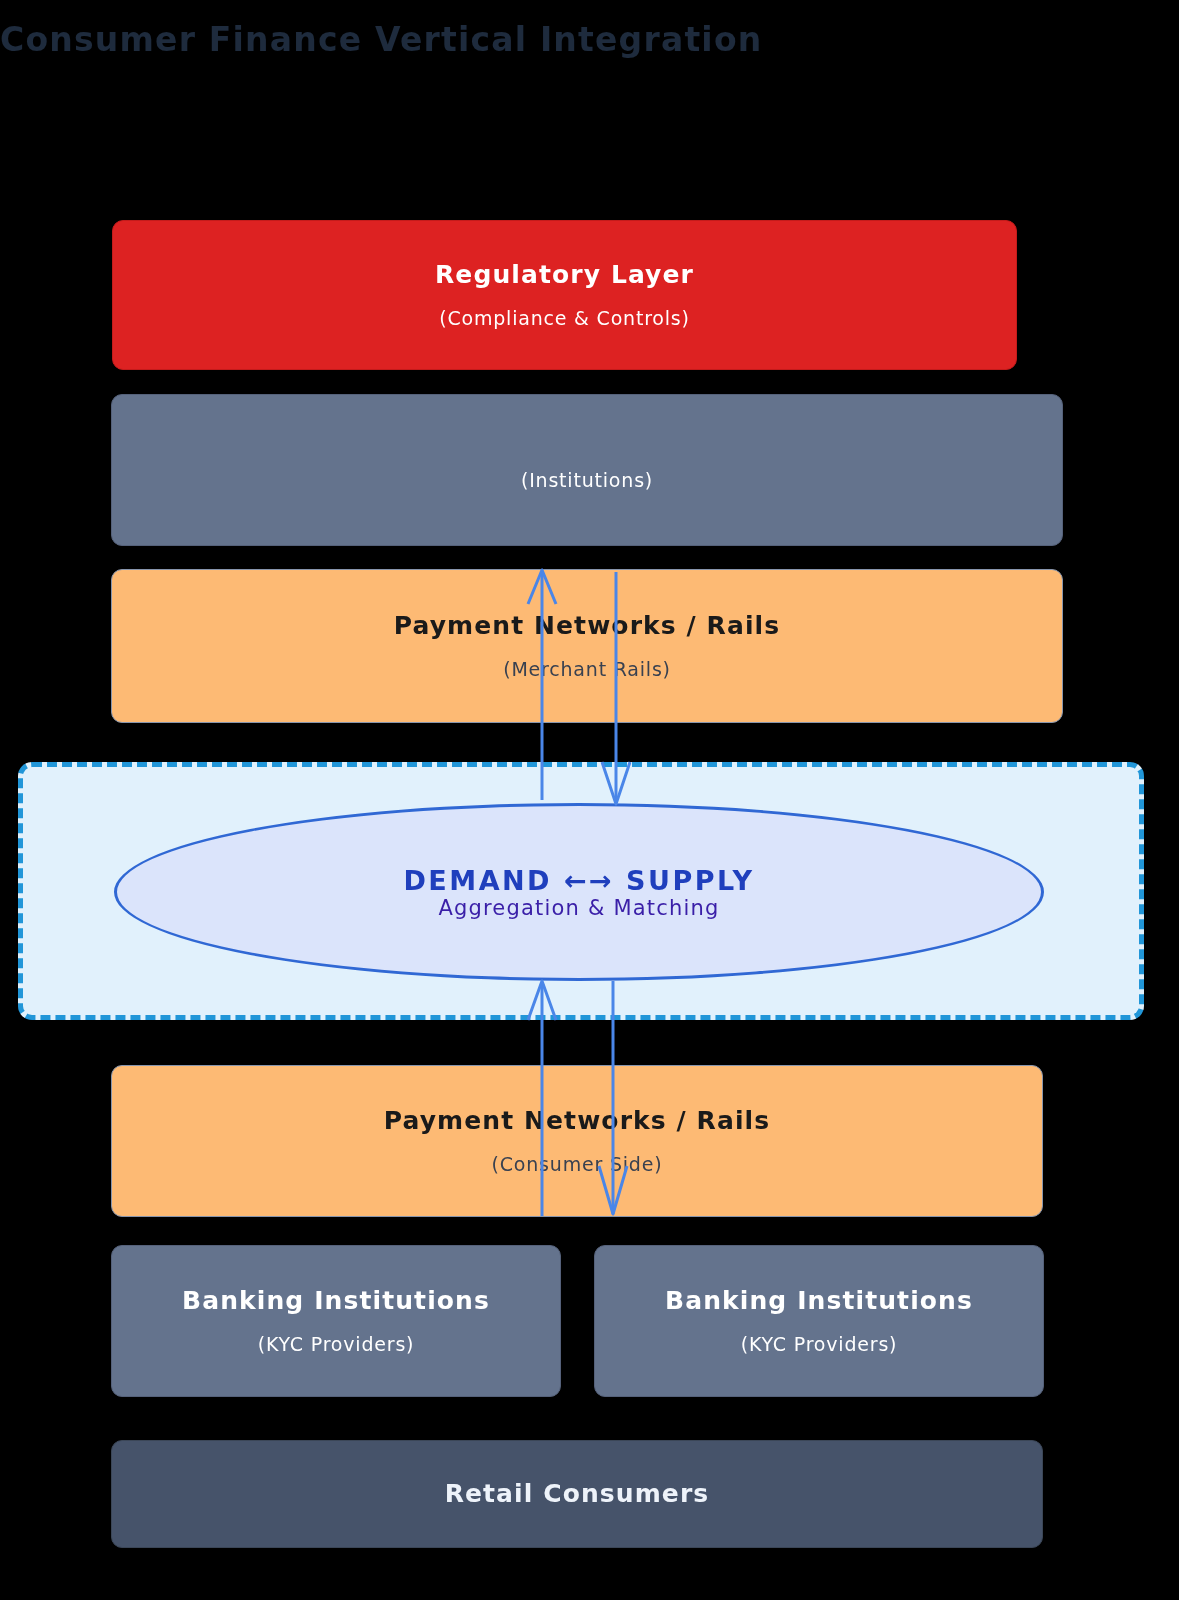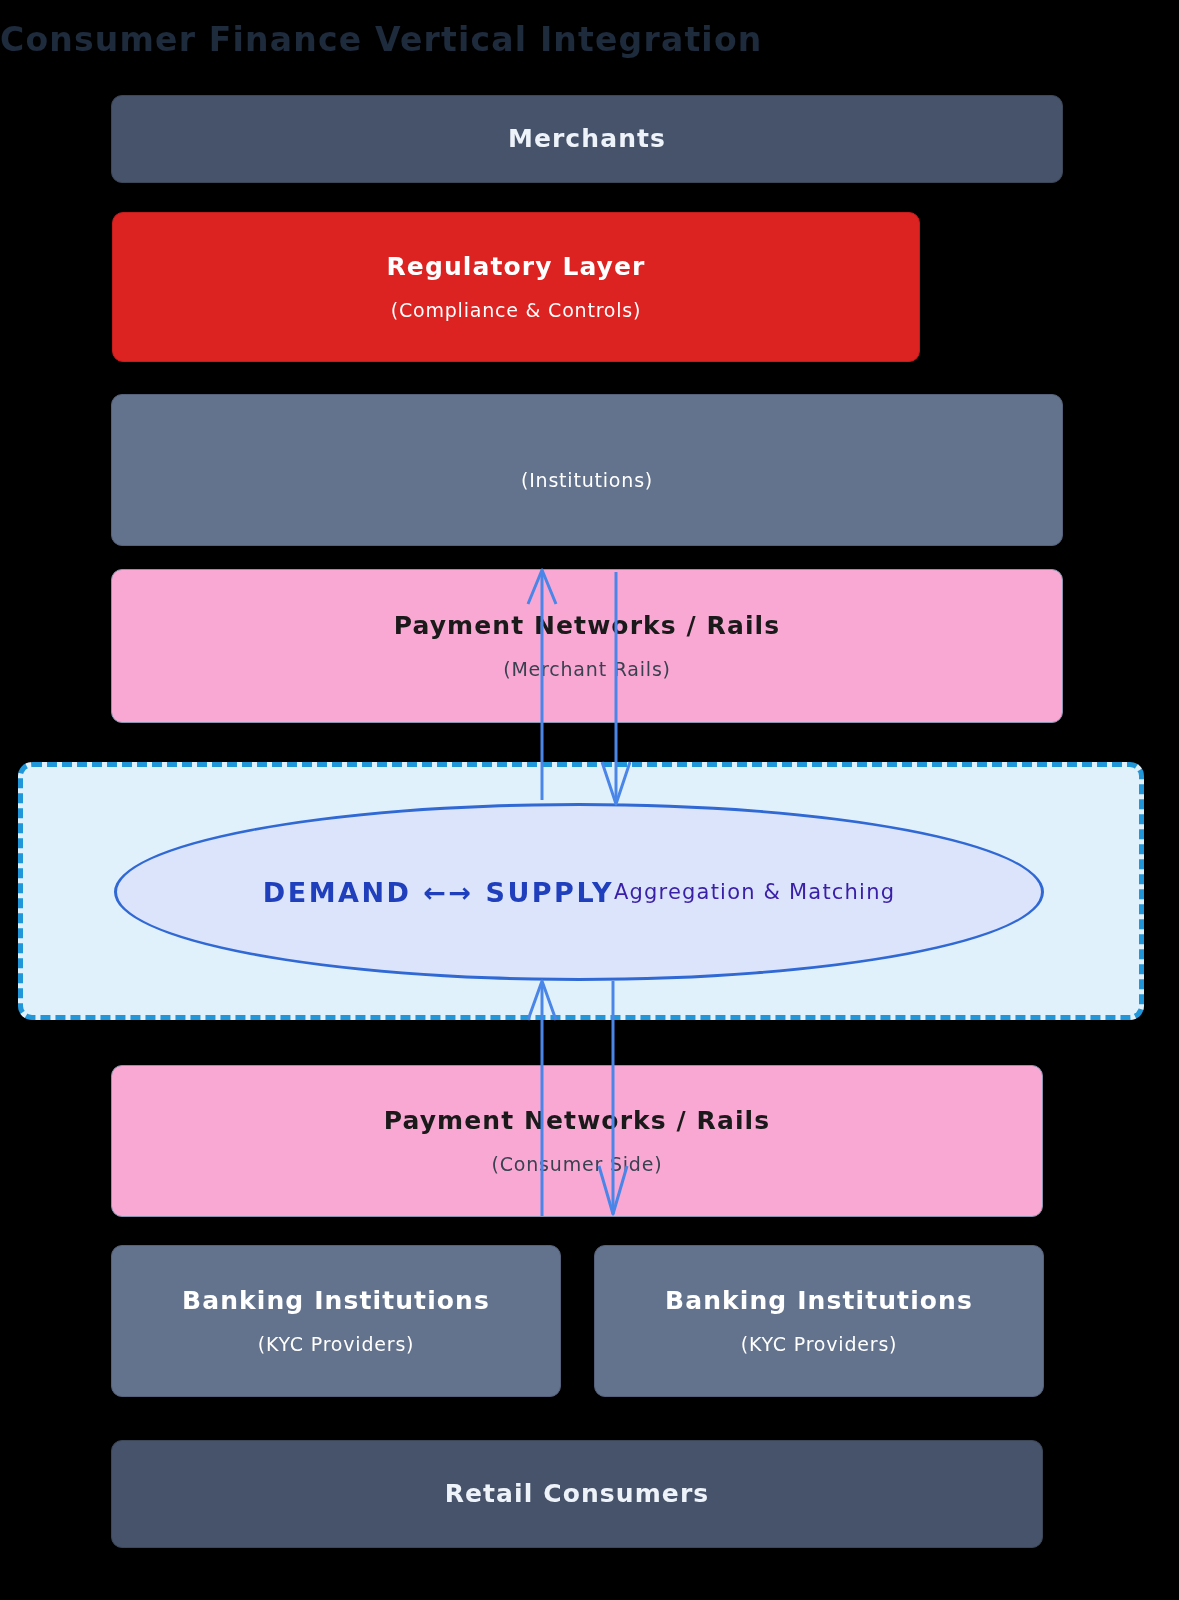--- a/index.html
+++ b/index.html
@@ -67,35 +67,35 @@
     color: #eef3fa;
   }
   
   .node.slate-mid {
     background: #64738d;
     border: 1.5px solid #55617a;
     color: #ffffff;
   }
   
   .node.slate-light {
-    background: #f9a8d4;
+    background: #fdba74;
     border: 1.5px solid #8795ad;
     color: #1a1a1a;
   }
   .node.slate-light .node-sub { color: #394150; }
   
   .node.alert-red {
     background: #dd2222;
     border: 1.5px solid #c41b1b;
     color: #ffffff;
   }
 
   
   #node-merchants       { left: 111px; top: 95px;   width: 952px; height: 88px; }
-  #node-regulatory      { left: 112px; top: 212px;  width: 808px; height: 150px; text-align: right; }
+  #node-regulatory      { left: 112px; top: 220px;  width: 905px; height: 150px; text-align: right; }
   #node-marketplaces    { left: 111px; top: 394px;  width: 952px; height: 152px; }
   #node-rails-merchant  { left: 111px; top: 569px;  width: 952px; height: 154px; }
   #node-rails-consumer  { left: 111px; top: 1065px; width: 932px; height: 152px; }
   #node-bank-left       { left: 111px; top: 1245px; width: 450px; height: 152px; }
   #node-bank-right      { left: 594px; top: 1245px; width: 450px; height: 152px; }
   #node-retail          { left: 111px; top: 1440px; width: 932px; height: 108px; }
 
   
   #cluster-core {
     position: absolute;
@@ -115,21 +115,21 @@
     position: absolute;
     left: 114px;
     top: 803px;
     width: 930px;
     height: 178px;
     box-sizing: border-box;
     background: #dbe4fb;
     border: 3px solid #3068d4;
     border-radius: 50%;
     display: flex;
-    flex-direction: row;
+    flex-direction: column;
     align-items: center;
     justify-content: center;
     z-index: 3;
   }
   #core-ellipse .ellipse-title {
     font-size: 27px;
     font-weight: 600;
     letter-spacing: 2.5px;
     color: #1f3fbd;
     white-space: nowrap;
@@ -153,23 +153,20 @@
     pointer-events: none;
   }
 </style>
 </head>
 <body>
 
 <div id="canvas">
 
   <div class="diagram-title">Consumer Finance Vertical Integration</div>
 
-  <div class="node slate-dark" id="node-merchants">
-    <div class="node-title">Merchants</div>
-  </div>
 
   <div class="node alert-red" id="node-regulatory">
     <div class="node-title">Regulatory Layer</div>
     <div class="node-sub">(Compliance &amp; Controls)</div>
   </div>
 
   <div class="node slate-mid" id="node-marketplaces">
     <div class="node-sub">(Institutions)</div>
   </div>
 

